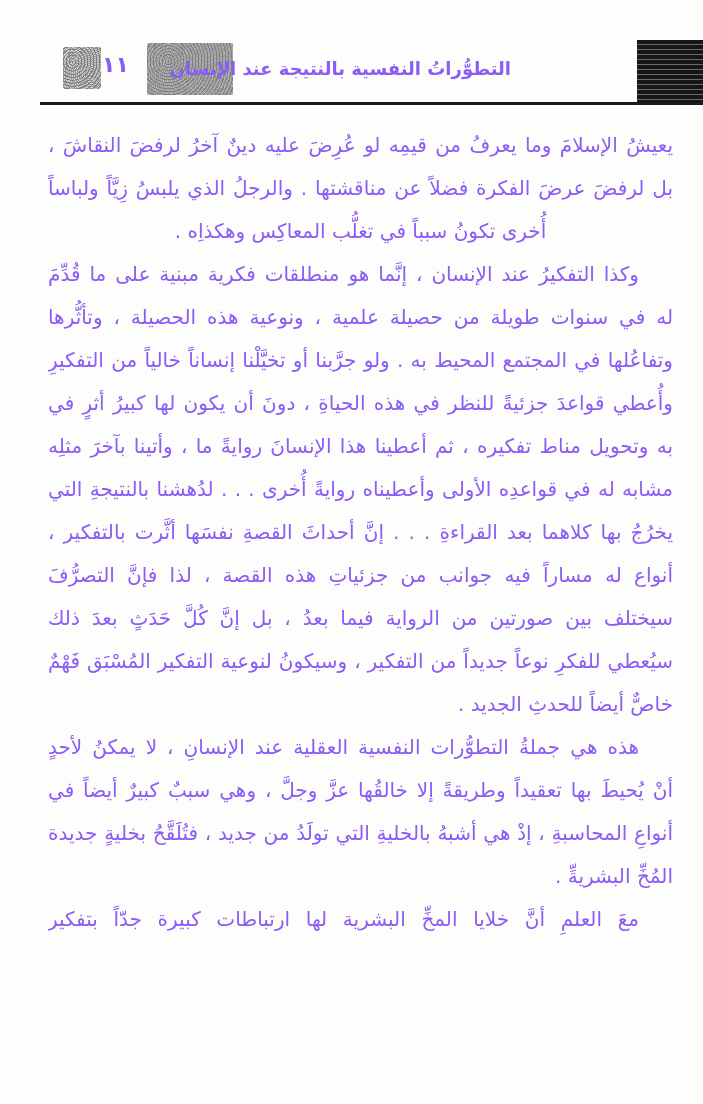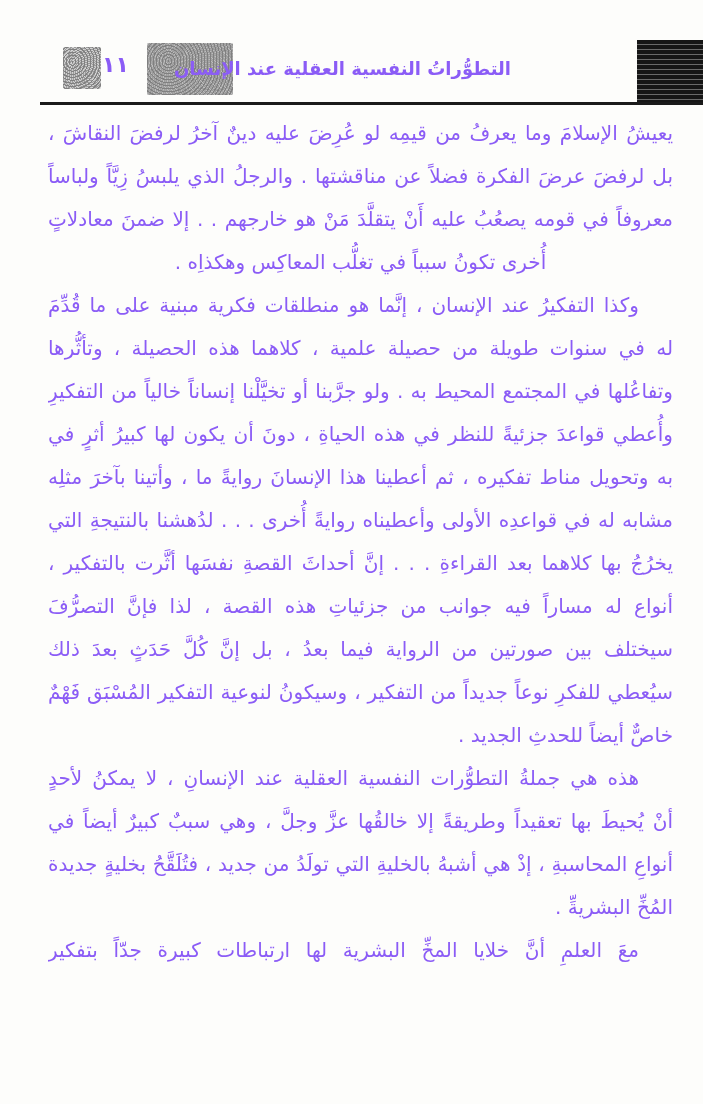--- a/index.html
+++ b/index.html
@@ -52,21 +52,21 @@
   .rule {
     position: absolute;
     left: 40px; right: 0; top: 102px;
     height: 3px;
     background: #1a1a1a;
   }
 
   
   .bodytext {
     position: absolute;
-    left: 48px; right: 43px; top: 112px;
+    left: 48px; right: 43px; top: 124px;
     direction: rtl;
   }
   .ln {
     height: 43px;
     line-height: 43px;
     overflow: hidden;
     font-size: 20px;
     text-align: justify;
     text-align-last: justify;
     direction: rtl;
@@ -77,36 +77,35 @@
   .ln.mid   { text-align-last: center; }
 </style>
 </head>
 <body>
 
 <div class="page">
 
   <div class="smudge smudge-a"></div>
   <div class="page-num">١١</div>
   <div class="smudge smudge-b"></div>
-  <div class="title">التطوُّراتُ النفسية العقلية عند الإنسان</div>
+  <div class="title">التطوُّراتُ النفسية بالنتيجة عند الإنسان</div>
   <div class="hatch"></div>
   <div class="rule"></div>
 
   <div class="bodytext">
 
     <div class="para">
       <div class="ln">يعيشُ الإسلامَ وما يعرفُ من قيمِه لو عُرِضَ عليه دينٌ آخرُ لرفضَ النقاشَ ،</div>
       <div class="ln">بل لرفضَ عرضَ الفكرة فضلاً عن مناقشتها . والرجلُ الذي يلبسُ زِيَّاً ولباساً</div>
-      <div class="ln">معروفاً في قومه يصعُبُ عليه أَنْ يتقلَّدَ مَنْ هو خارجهم . . إلا ضمنَ معادلاتٍ</div>
       <div class="ln mid">أُخرى تكونُ سبباً في تغلُّب المعاكِس وهكذاِه .</div>
     </div>
 
     <div class="para">
       <div class="ln first">وكذا التفكيرُ عند الإنسان ، إنَّما هو منطلقات فكرية مبنية على ما قُدِّمَ</div>
-      <div class="ln">له في سنوات طويلة من حصيلة علمية ، كلاهما هذه الحصيلة ، وتأثُّرها</div>
+      <div class="ln">له في سنوات طويلة من حصيلة علمية ، ونوعية هذه الحصيلة ، وتأثُّرها</div>
       <div class="ln">وتفاعُلها في المجتمع المحيط به . ولو جرَّبنا أو تخيَّلْنا إنساناً خالياً من التفكيرِ ،</div>
       <div class="ln">وأُعطي قواعدَ جزئيةً للنظر في هذه الحياةِ ، دونَ أن يكون لها كبيرُ أثرٍ في التأثير</div>
       <div class="ln">به وتحويل مناط تفكيره ، ثم أعطينا هذا الإنسانَ روايةً ما ، وأتينا بآخرَ مثلِه</div>
       <div class="ln">مشابه له في قواعدِه الأولى وأعطيناه روايةً أُخرى . . . لدُهشنا بالنتيجةِ التي</div>
       <div class="ln">يخرُجُ بها كلاهما بعد القراءةِ . . . إنَّ أحداثَ القصةِ نفسَها أثَّرت بالتفكير ،</div>
       <div class="ln">أنواع له مساراً فيه جوانب من جزئياتِ هذه القصة ، لذا فإنَّ التصرُّفَ</div>
       <div class="ln">سيختلف بين صورتين من الرواية فيما بعدُ ، بل إنَّ كُلَّ حَدَثٍ بعدَ ذلك</div>
       <div class="ln">سيُعطي للفكرِ نوعاً جديداً من التفكير ، وسيكونُ لنوعية التفكير المُسْبَق فَهْمٌ</div>
       <div class="ln end">خاصٌّ أيضاً للحدثِ الجديد .</div>
     </div>

